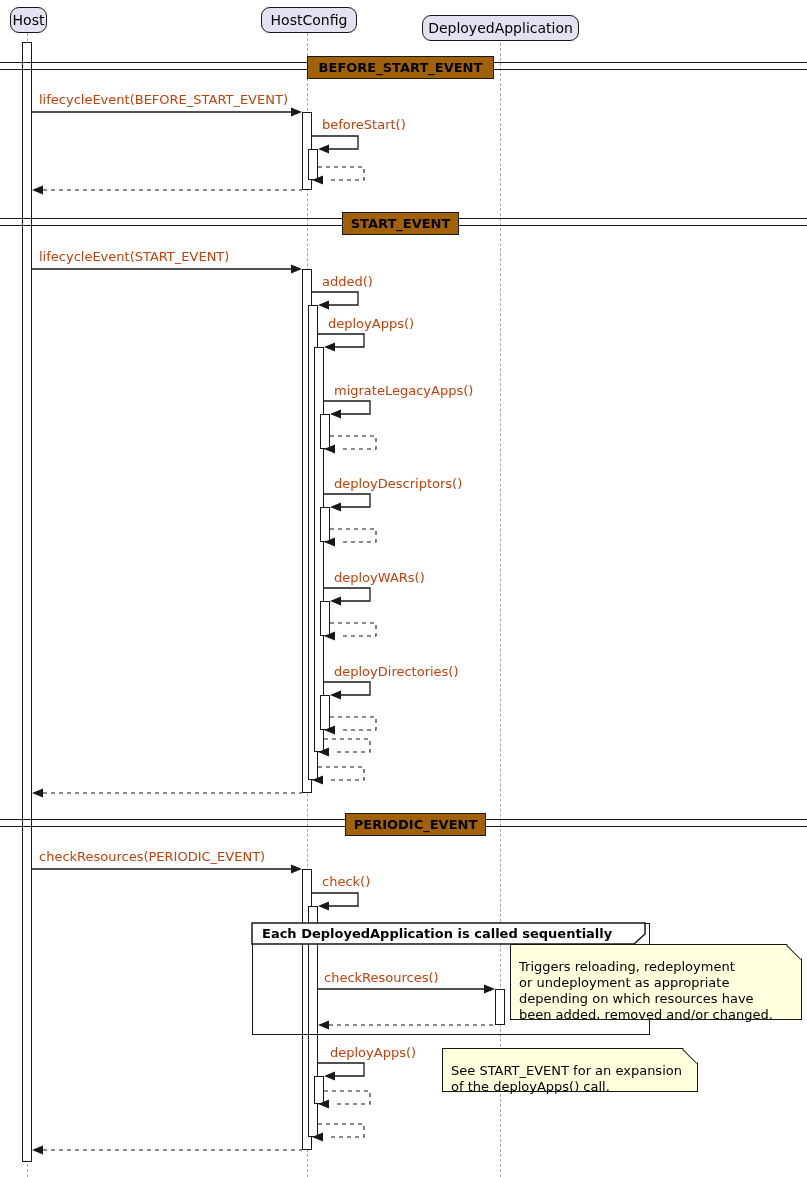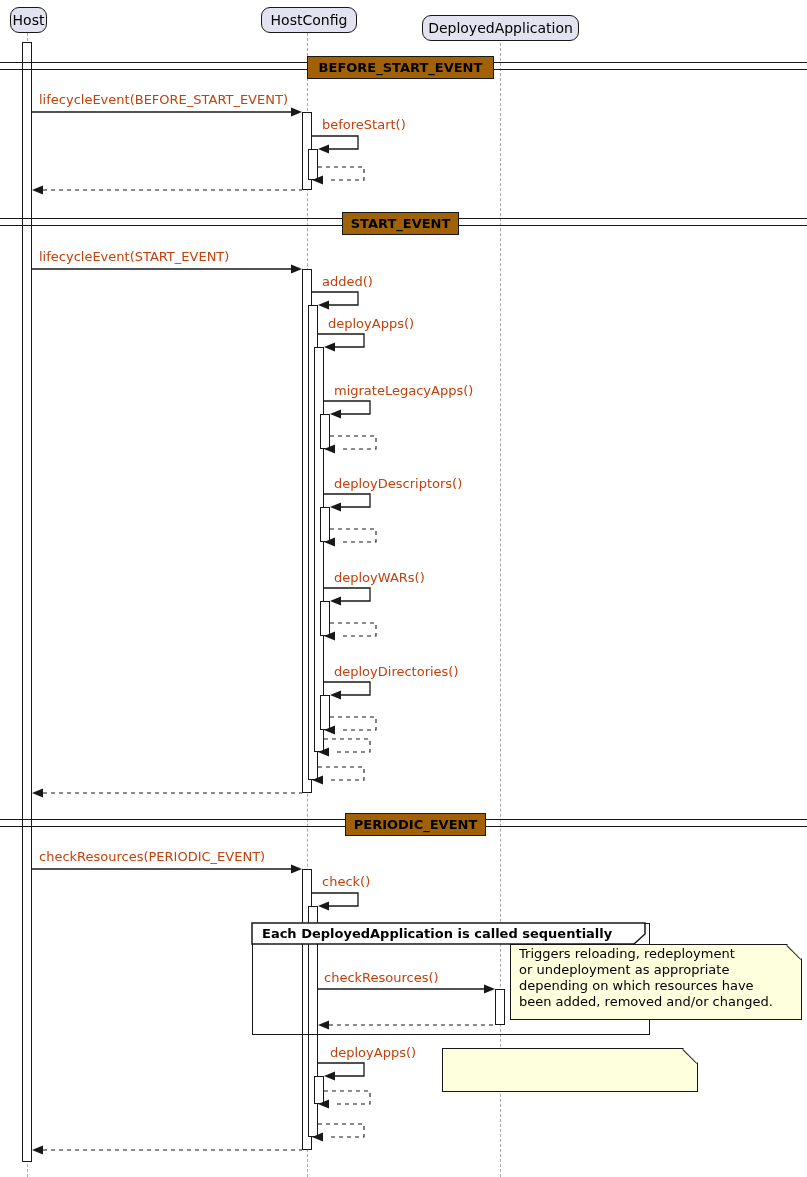--- a/index.html
+++ b/index.html
@@ -11,21 +11,21 @@
                  border-radius:9px; display:flex; align-items:center; justify-content:center;
                  font-size:14px; color:#000; }
   .activation { position:absolute; width:10px; background:#FFFFFF; border:1px solid #181818; }
   .divline { position:absolute; left:0; width:807px; height:0; border-top:1.5px solid #181818; }
   .divbox { position:absolute; background:#a16207; border:1.5px solid #181818;
             display:flex; align-items:center; justify-content:center;
             font-size:13px; font-weight:bold; color:#000; }
   .mlabel { position:absolute; font-size:13px; color:#c2410c; white-space:nowrap; }
   .arrow { position:absolute; overflow:visible; }
   .note { position:absolute; background:#FEFFDD; border:1px solid #181818;
-          font-size:13px; line-height:16px; padding:1px 8px; white-space:pre-line; color:#000; }
+          font-size:13px; line-height:16px; padding:14px 8px; white-space:pre-line; color:#000; }
   .fold { position:absolute; top:0; right:0; width:14px; height:14px; }
   .fold::before { content:""; position:absolute; top:-1px; right:-1px;
                   border-top:15px solid #ffffff; border-left:15px solid transparent; }
   .fold::after { content:""; position:absolute; top:0; left:0; width:20px; height:0;
                  border-top:1px solid #181818; transform-origin:0 0; transform:rotate(45deg); }
   .group { position:absolute; border:1.5px solid #181818; background:transparent; }
   .group-label { position:absolute; font-size:13px; font-weight:bold; color:#000; white-space:nowrap; }
 </style>
 </head>
 <body>
@@ -202,15 +202,16 @@
   <div class="group" style="left:252px;top:923px;width:398px;height:112px"></div>
   <svg class="arrow" style="left:252px;top:923px" width="395" height="22">
       <polygon points="0,0 393,0 393,11 382,21 0,21" fill="#FFFFFF" stroke="#181818" stroke-width="1.5"></polygon>
     </svg>
   <div class="group-label" style="left:262px;top:926px">Each DeployedApplication is called sequentially</div>
 
   <div class="note" style="left:510px;top:944px;width:292px;height:76px"><span>Triggers reloading, redeployment
 or undeployment as appropriate
 depending on which resources have
 been added, removed and/or changed.</span><span class="fold"></span></div>
-  <div class="note" style="left:442px;top:1048px;width:256px;height:44px"><span class="fold"></span></div>
+  <div class="note" style="left:442px;top:1048px;width:256px;height:44px"><span>See START_EVENT for an expansion
+of the deployApps() call.</span><span class="fold"></span></div>
 
 </div>
 
 </body></html>

